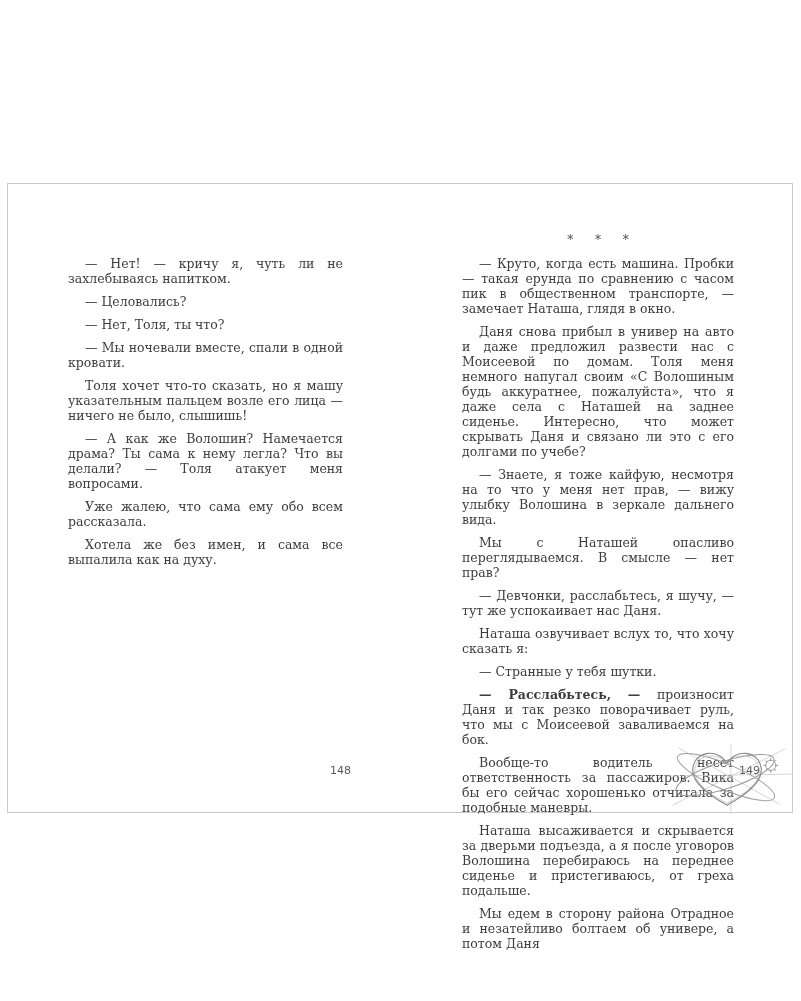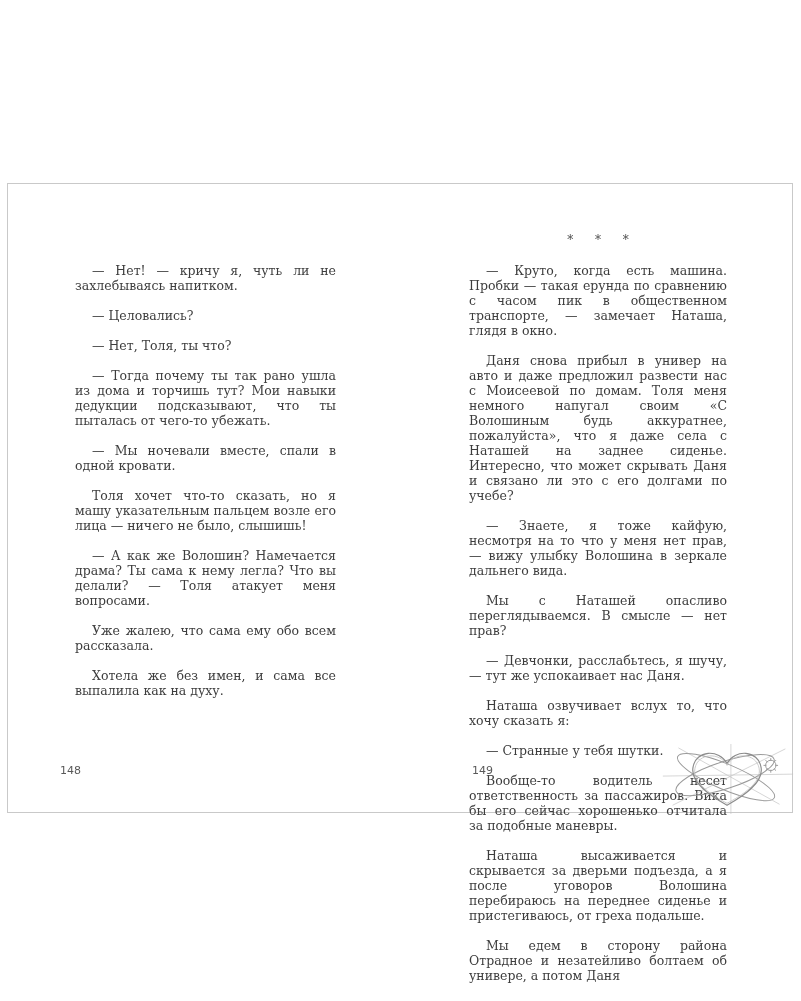--- a/index.html
+++ b/index.html
@@ -18,21 +18,21 @@
     width: 784px;
     height: 628px;
     border: 1px solid #c9c9c9;
     background: #ffffff;
   }
   .column {
     position: absolute;
     color: #3d3d3d;
   }
   .column p {
-    margin: 15px;
+    margin: 8px;
     text-indent: 17px;
     text-align: justify;
     font-size: 12.5px;
     line-height: 15px;
     hyphens: auto;
   }
   .column p b { font-weight: bold; }
   .col-left  { left: 52px;  top: 64px; width: 291px; }
   .col-right { left: 446px; top: 49px; width: 288px; }
   .section-break {
@@ -40,21 +40,21 @@
     font-size: 12px;
     line-height: 15px;
     letter-spacing: 9px;
     color: #4a4a4a;
     margin-bottom: 7px;
     text-indent: 9px; 
   }
   .page-number {
     position: absolute;
     top: 580px;
-    text-align: left;
+    text-align: right;
     font-family: "DejaVu Sans", sans-serif;
     font-size: 11px;
     color: #595959;
   }
   .page-number.left  { left: 52px;  width: 291px; }
   .page-number.right { left: 464px; width: 288px; }
   .logo {
     position: absolute;
     left: 651px;
     top: 560px;
@@ -65,37 +65,39 @@
 </head>
 <body>
 
 <div class="canvas">
   <div class="book-frame">
 
     <div class="column col-left">
       <p>— Нет! — кричу я, чуть ли не захлебываясь напитком.</p>
       <p>— Целовались?</p>
       <p>— Нет, Толя, ты что?</p>
-      <p>— Тогда почему ты так рано ушла из дома и торчишь тут? Мои навыки дедукции подсказывают, что ты пыталась от чего-то убежать.</p>
       <p>— Мы ночевали вместе, спали в одной кровати.</p>
       <p>Толя хочет что-то сказать, но я машу указательным пальцем возле его лица — ничего не было, слышишь!</p>
       <p>— А как же Волошин? Намечается драма? Ты сама к нему легла? Что вы делали? — Толя атакует меня вопросами.</p>
       <p>Уже жалею, что сама ему обо всем рассказала.</p>
       <p>Хотела же без имен, и сама все выпалила как на духу.</p>
     </div>
 
     <div class="column col-right">
       <div class="section-break">* * *</div>
       <p>— Круто, когда есть машина. Пробки — такая ерунда по сравнению с часом пик в общественном транспорте, — замечает Наташа, глядя в окно.</p>
       <p>Даня снова прибыл в универ на авто и даже предложил развести нас с Моисеевой по домам. Толя меня немного напугал своим «С Волошиным будь аккуратнее, пожалуйста», что я даже села с Наташей на заднее сиденье. Интересно, что может скрывать Даня и связано ли это с его долгами по учебе?</p>
       <p>— Знаете, я тоже кайфую, несмотря на то что у меня нет прав, — вижу улыбку Волошина в зеркале дальнего вида.</p>
       <p>Мы с Наташей опасливо переглядываемся. В смысле — нет прав?</p>
       <p>— Девчонки, расслабьтесь, я шучу, — тут же успокаивает нас Даня.</p>
       <p>Наташа озвучивает вслух то, что хочу сказать я:</p>
       <p>— Странные у тебя шутки.</p>
+      <p>
+        <b>— Расслабьтесь, —</b><span> произносит Даня и так резко поворачивает руль, что мы с Моисеевой заваливаемся на бок.</span>
+      </p>
       <p>Вообще-то водитель несет ответственность за пассажиров. Вика бы его сейчас хорошенько отчитала за подобные маневры.</p>
       <p>Наташа высаживается и скрывается за дверьми подъезда, а я после уговоров Волошина перебираюсь на переднее сиденье и пристегиваюсь, от греха подальше.</p>
       <p>Мы едем в сторону района Отрадное и незатейливо болтаем об универе, а потом Даня</p>
     </div>
 
     <div class="page-number left">148</div>
     <div class="page-number right">149</div>
 
     <svg class="logo" viewBox="0 0 138 72" fill="none" xmlns="http://www.w3.org/2000/svg">
 

